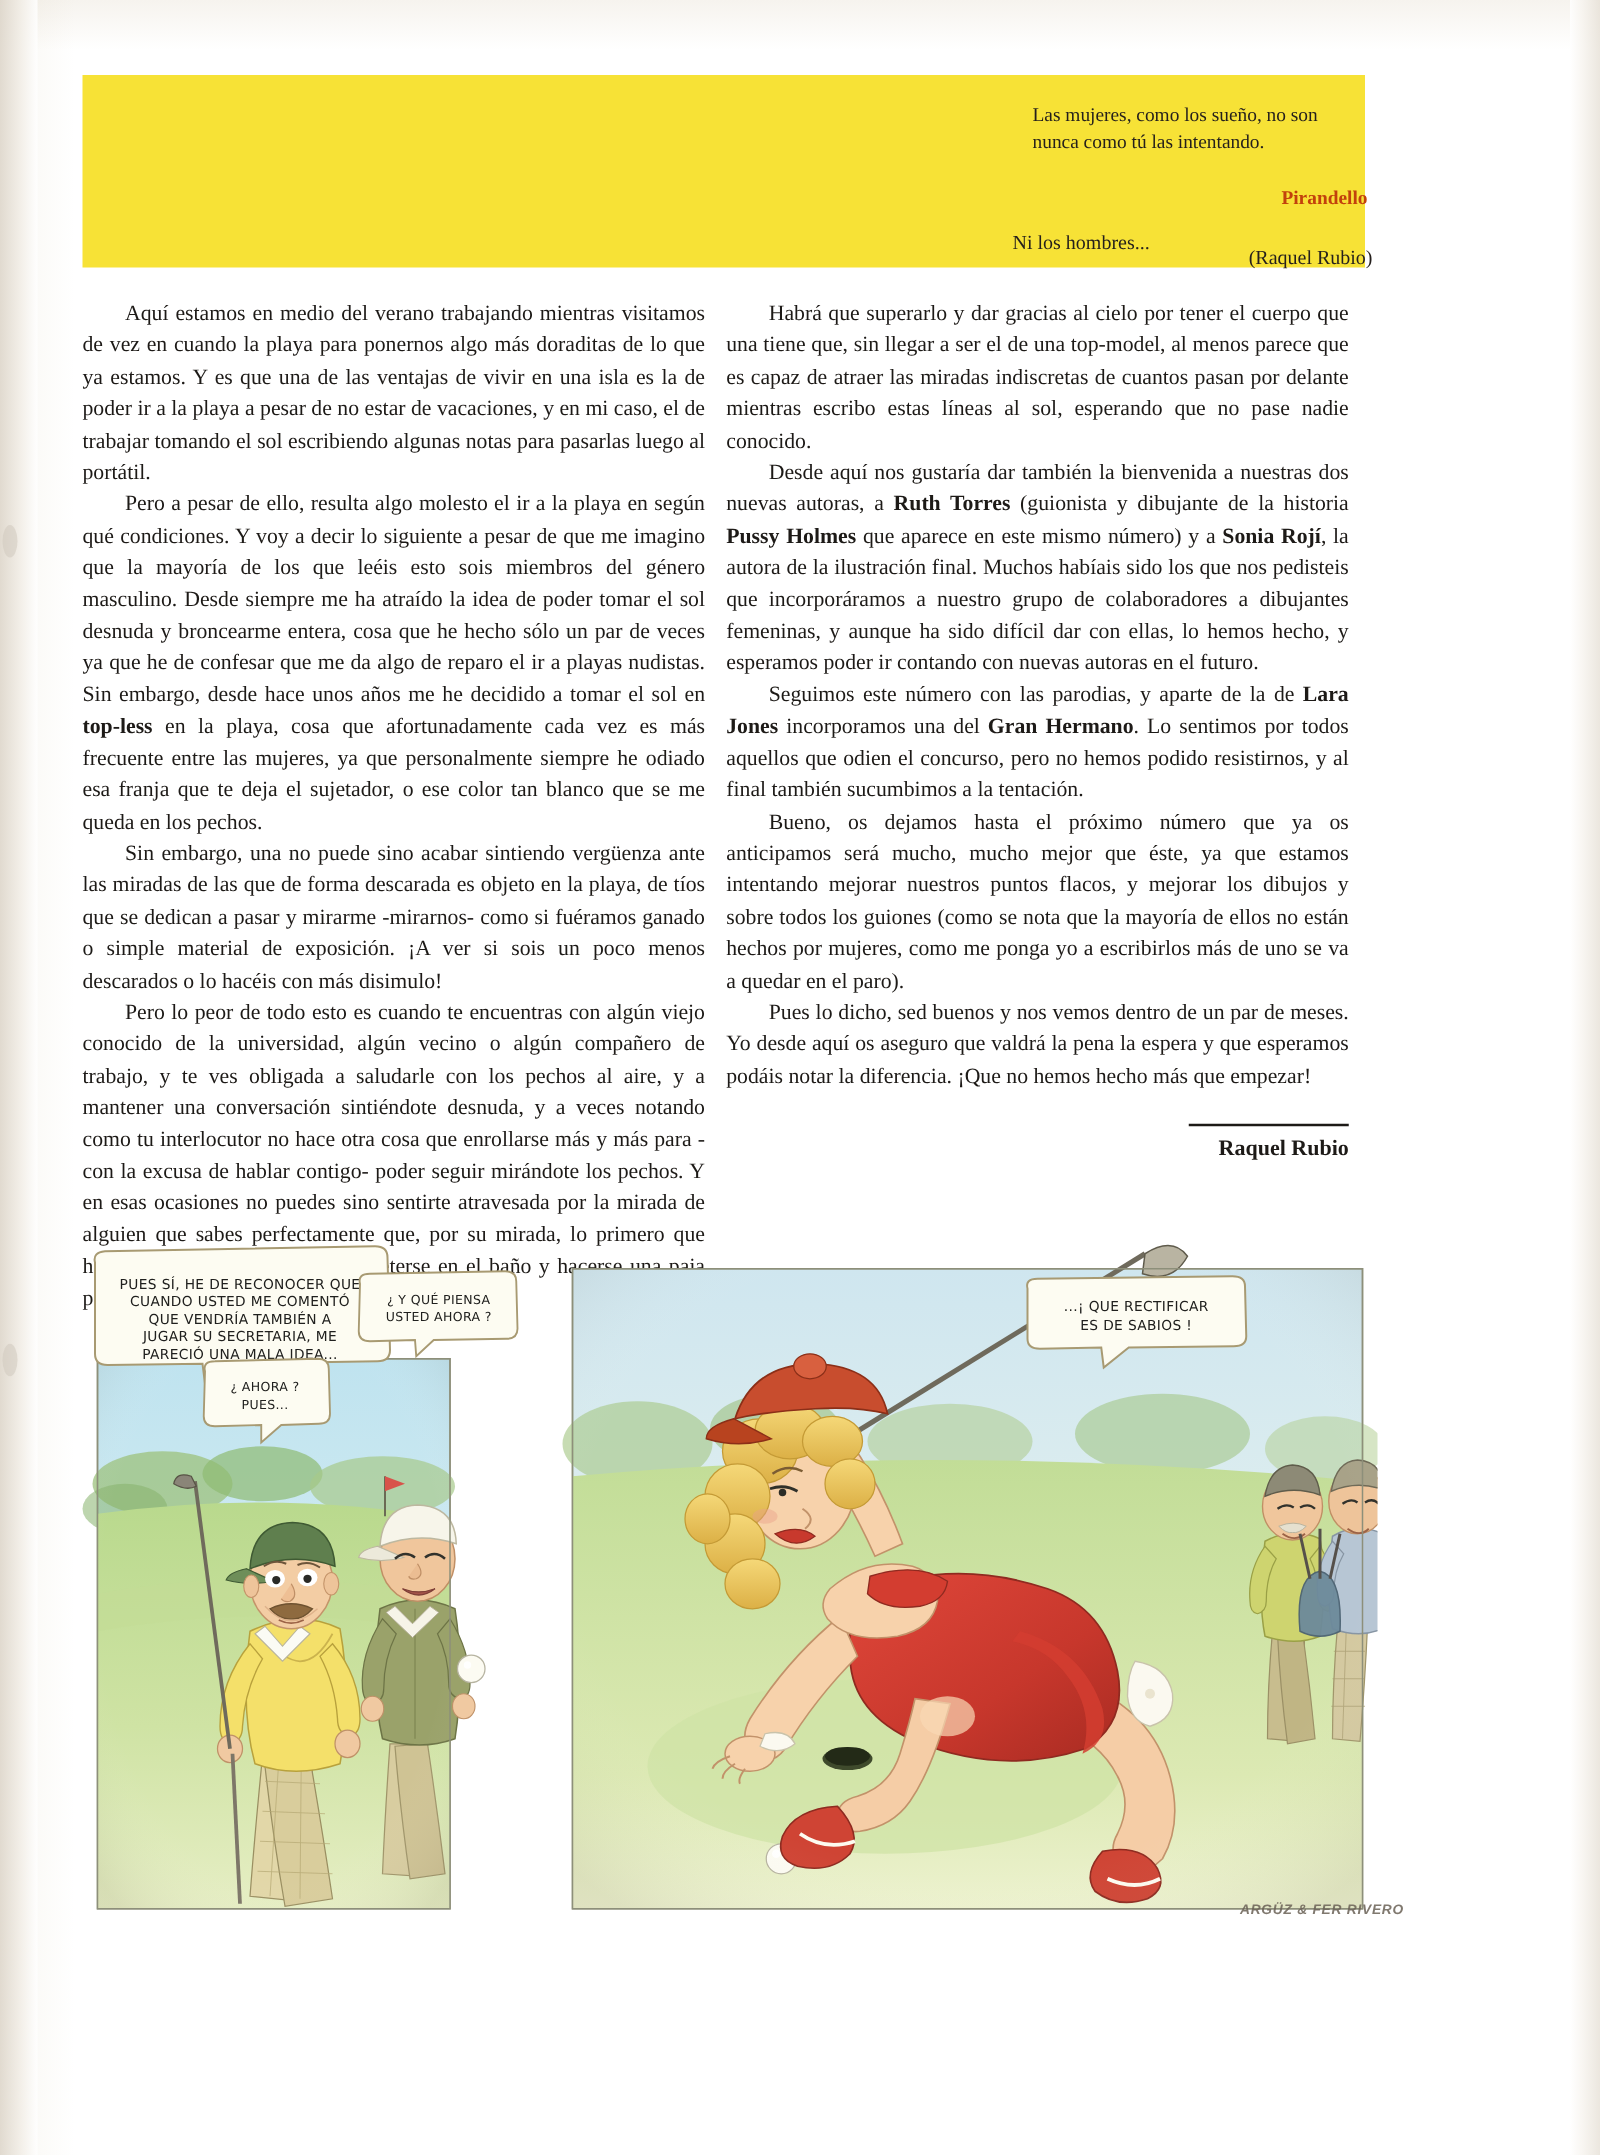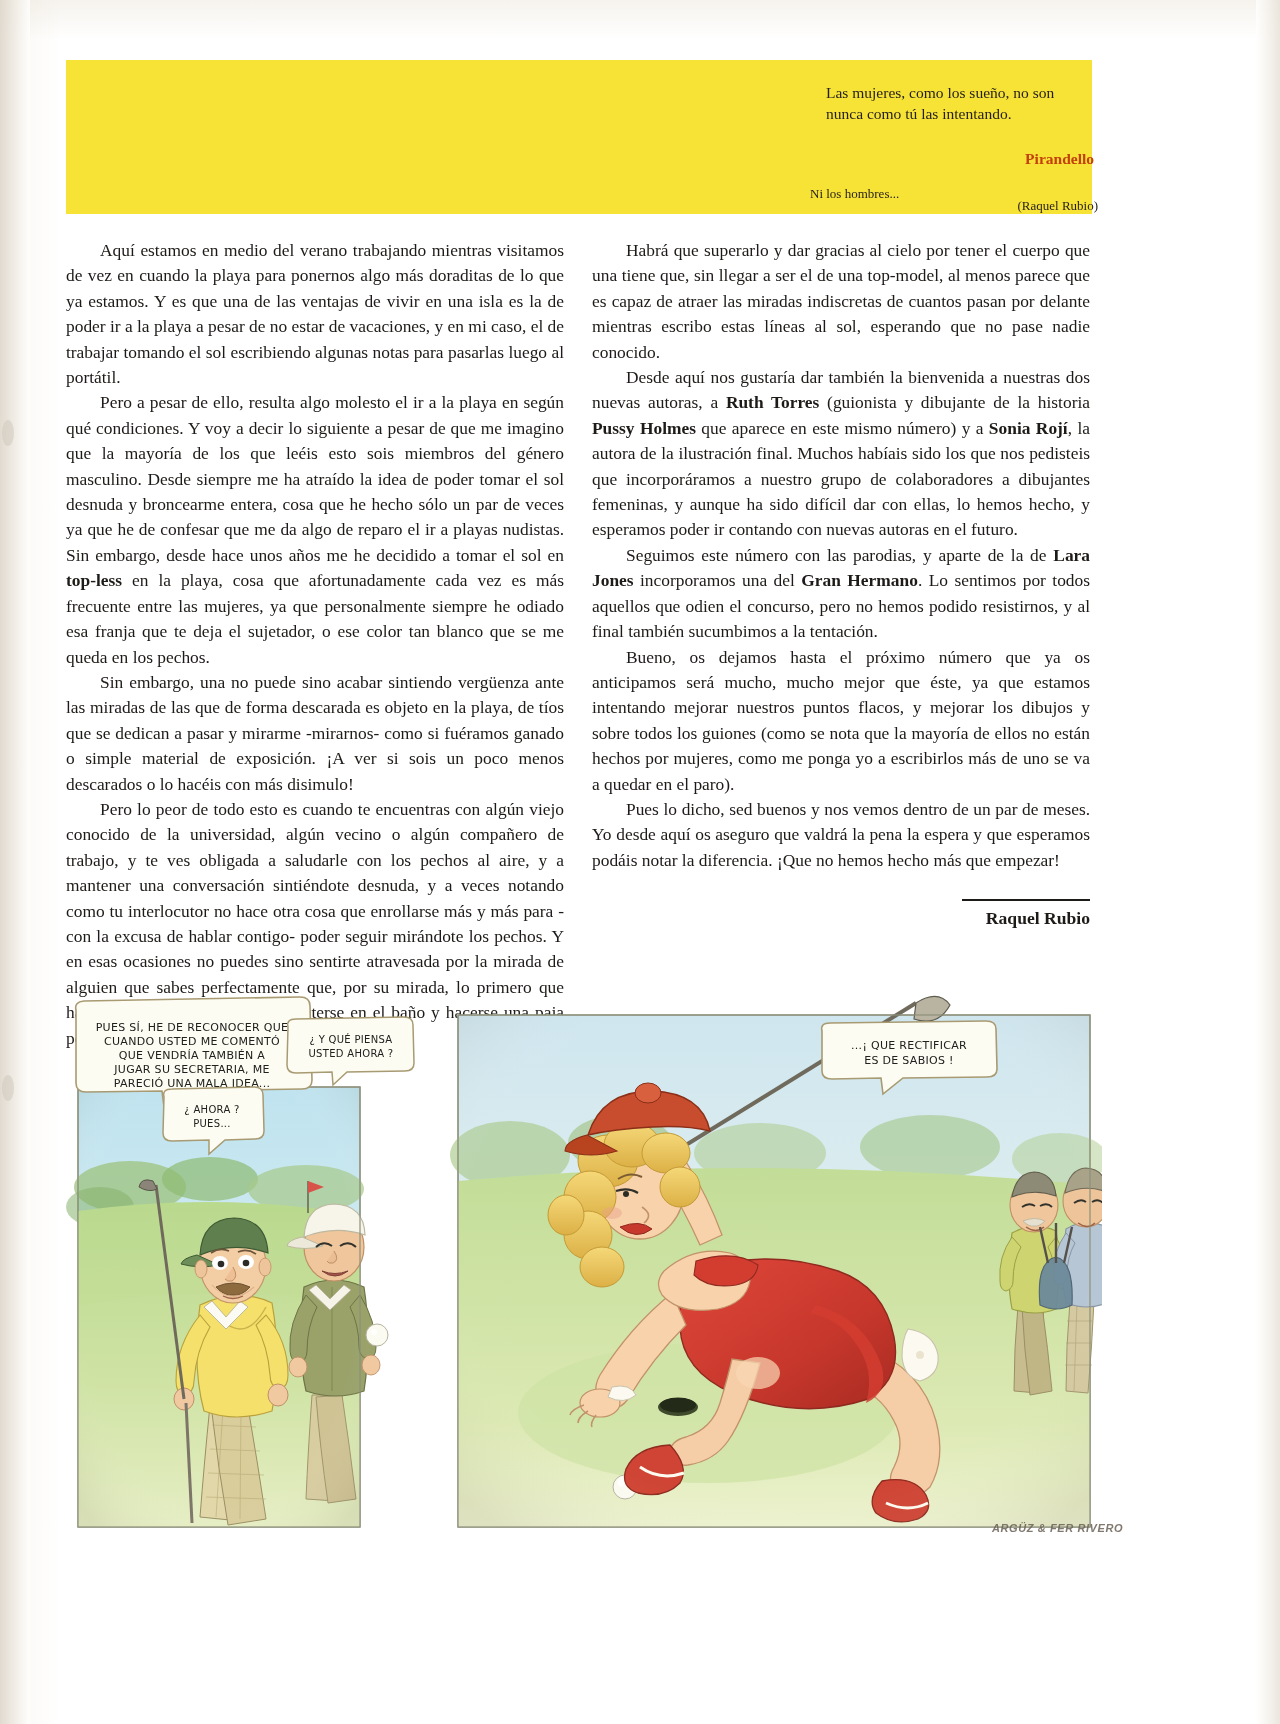--- a/index.html
+++ b/index.html
@@ -105,34 +105,34 @@
     text-align: right;
     padding-right: 2px;
   }
   .quote-foot {
     position: absolute;
     left: 740px;
     top: 146px;
     width: 292px;
     display: flex;
     justify-content: space-between;
-    font-size: 13px;
+    font-size: 16px;
     color: #241f1c;
   }
   .quote-foot .left { padding-left: 4px; }
   .quote-foot .right { padding-right: 0px; margin-top: 12px; }
 
   
   .columns {
     position: absolute;
     left: 66px;
     top: 238px;
     width: 1030px;
     display: flex;
-    gap: 28px;
+    gap: 17px;
   }
   .col {
     width: 498px;
   }
   .col p {
     margin: 0;
     font-size: 17.4px;
     line-height: 25.4px;
     text-align: justify;
     text-justify: inter-word;

